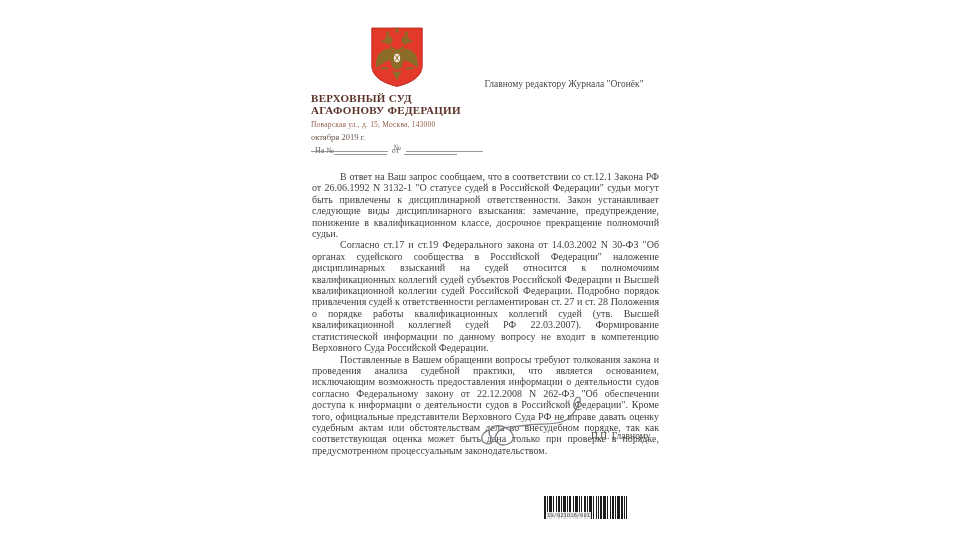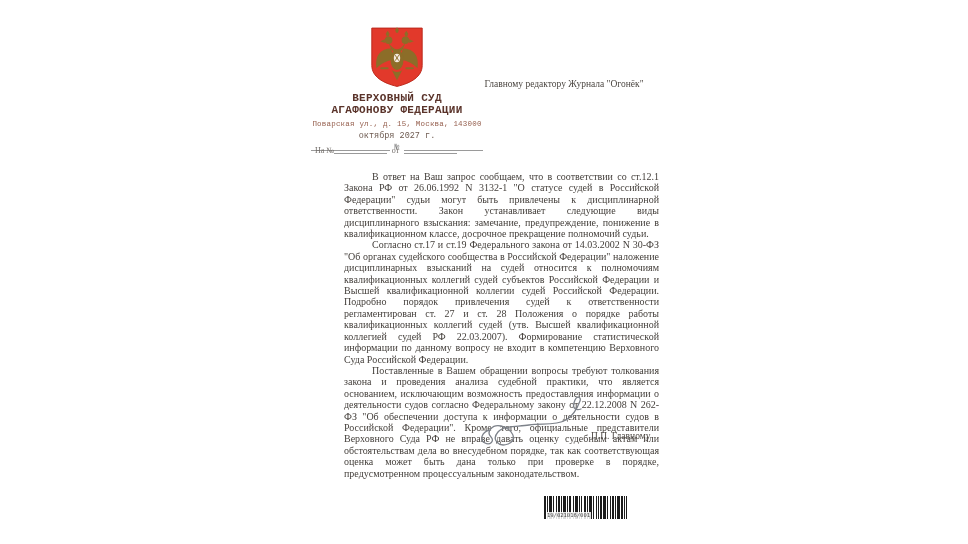--- a/index.html
+++ b/index.html
@@ -16,46 +16,45 @@
     position:relative;
     width:968px;height:544px;
     background:#ffffff;
     overflow:hidden;
     font-family:"Liberation Serif","DejaVu Serif",serif;
     color:var(--body-text);
   }
   .doc{position:absolute;left:285px;top:0;width:400px;height:544px;}
 
   
-  .head-left{position:absolute;left:26px;top:26px;width:172px;text-align:center;font-family:Liberation Mono, monospace;}
+  .head-left{position:absolute;left:26px;top:26px;width:172px;}
   .emblem{width:56px;height:62px;margin:0 auto 4px auto;display:block;}
   .court-name{
     font-weight:bold;font-size:11px;line-height:12px;
     color:var(--heading);letter-spacing:.3px;
   }
   .court-address{font-size:7.5px;color:var(--address);margin-top:4px;letter-spacing:.2px;}
   .date-line{font-size:8.5px;color:#6d5a50;margin-top:3px;}
   .blank-row{display:flex;align-items:flex-end;margin-top:1px;font-size:8px;color:#7c7c7c;}
   .blank-row .rule{flex:1;border-bottom:1px solid var(--rule);height:8px;}
   .blank-row .mid{padding:0 5px;}
-  .ref-row{position:absolute;left:30px;top:146px;width:142px;display:flex;font-size:8px;color:#6f6a66;}
+  .ref-row{position:absolute;left:30px;top:146px;width:142px;display:flex;align-items:flex-end;font-size:8px;color:#6f6a66;}
   .ref-row .rule{flex:1;border-bottom:1px solid var(--rule);height:8px;}
   .ref-row .mid{padding:0 5px;}
 
   
   .addressee{position:absolute;left:178px;top:79px;width:202px;text-align:center;font-size:9.5px;line-height:11.5px;color:#4c4742;}
 
   
   .body{position:absolute;left:27px;top:171px;width:347px;}
   .salutation{text-align:center;font-size:10px;margin-bottom:7px;color:#4c4742;}
   .body p{
     font-size:10px;line-height:11.4px;
     text-align:justify;text-indent:28px;
     color:var(--body-text);
-    margin-left:32px;
   }
 
   
   .sig-title{position:absolute;left:40px;top:406px;width:140px;font-size:9.5px;line-height:11.6px;color:#4c4742;}
   .sig-stroke{position:absolute;left:190px;top:392px;width:125px;height:58px;}
   .sig-name{position:absolute;left:306px;top:431px;font-size:9.5px;color:#4c4742;}
 
   
   .barcode{position:absolute;left:259px;top:496px;width:102px;height:23px;}
   .barcode .bars{display:flex;align-items:stretch;height:100%;}
@@ -92,21 +91,21 @@
           <path d="M24,46 L30,58 L36,46 C34,50 26,50 24,46 Z"></path>
           <rect x="12" y="44" width="9" height="2" rx="1"></rect>
           <rect x="39" y="44" width="9" height="2" rx="1"></rect>
         </g>
         <ellipse cx="30" cy="34" rx="3.4" ry="4.6" fill="#f3e9df"></ellipse>
         <path d="M28,31 L32,37 M32,31 L28,37" stroke="#8c6d28" stroke-width="1" fill="none"></path>
       </svg>
       <div class="court-name">ВЕРХОВНЫЙ СУД</div>
       <div class="court-name">АГАФОНОВУ ФЕДЕРАЦИИ</div>
       <div class="court-address">Поварская ул., д. 15, Москва, 143000</div>
-      <div class="date-line">октября 2027 г.</div>
+      <div class="date-line">октября 2019 г.</div>
       <div class="blank-row">
         <span class="rule"></span>
         <span class="mid">№</span>
         <span class="rule"></span>
       </div>
     </div>
 
     <div class="ref-row">
       <span>На №</span>
       <span class="rule"></span>

